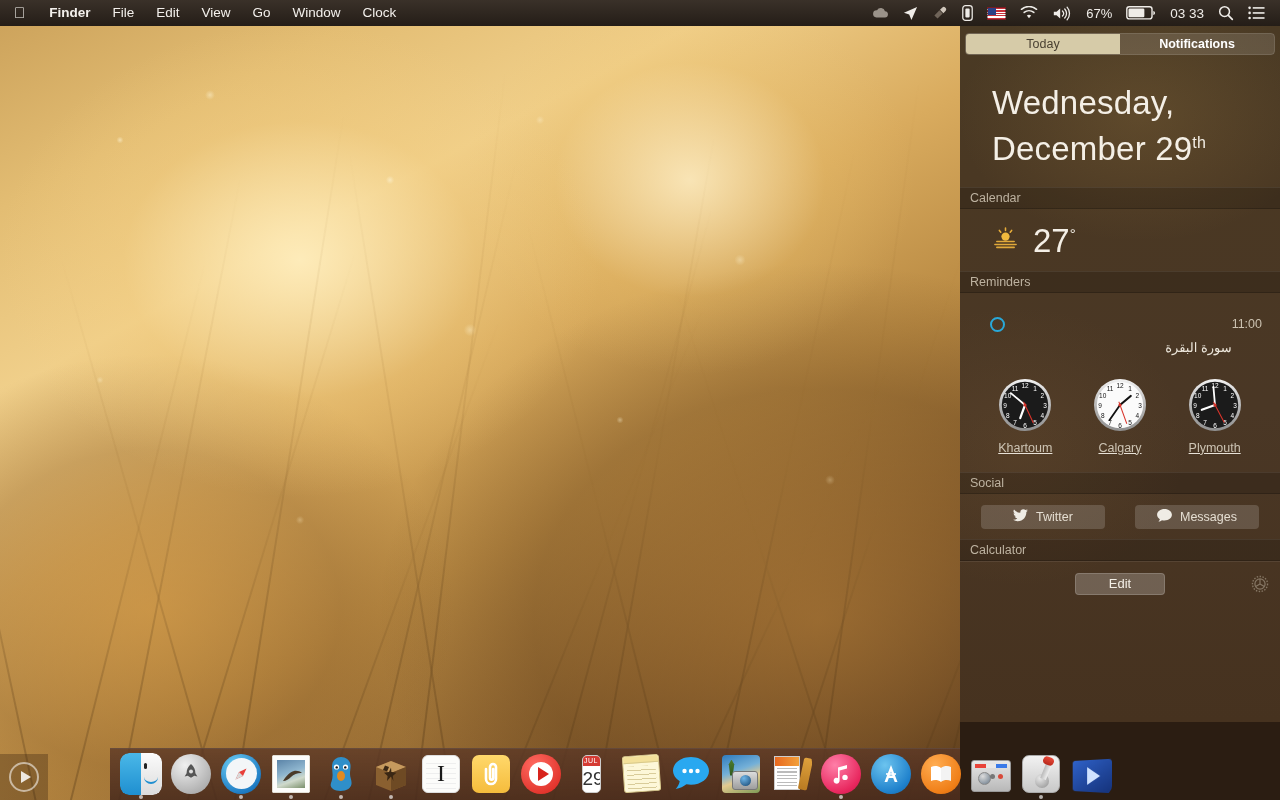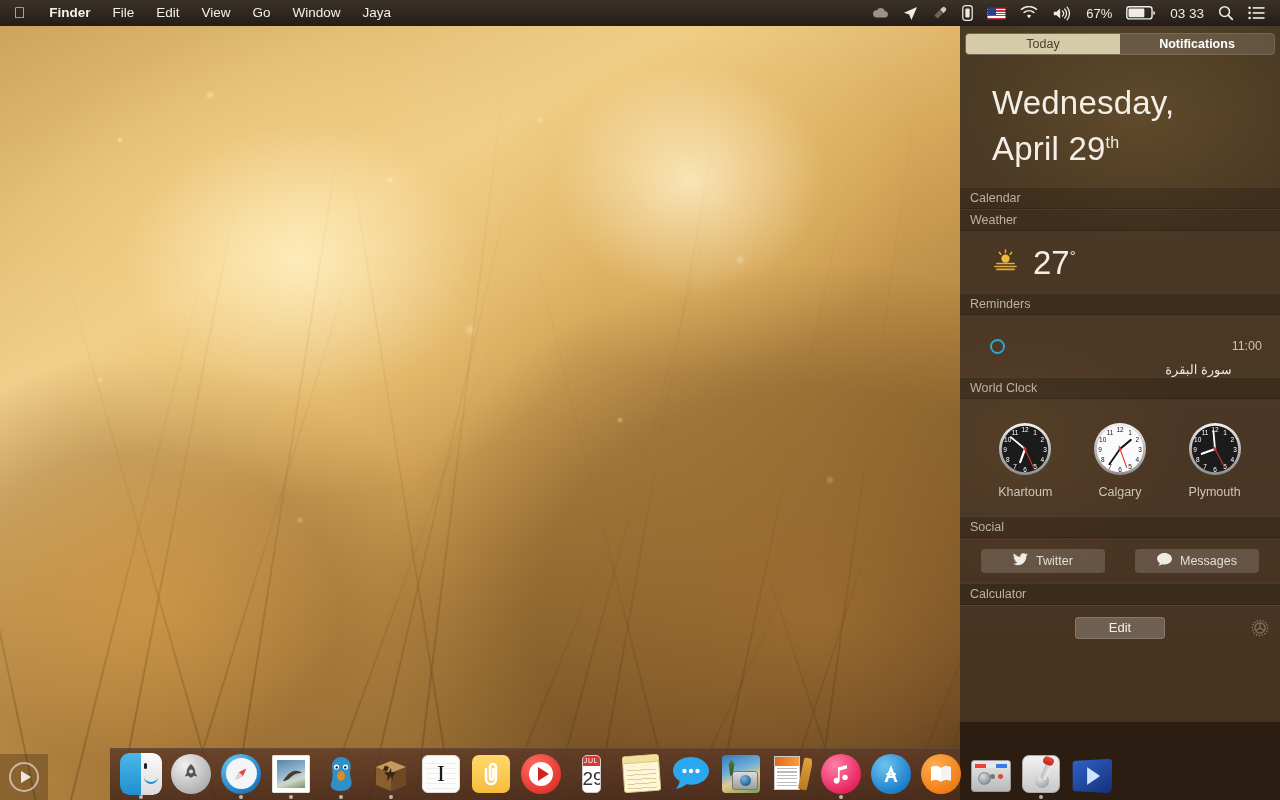--- a/index.html
+++ b/index.html
@@ -153,21 +153,21 @@
   
   .reminders { height:62px; display:flex; align-items:center; padding:0 18px 0 30px; }
   .rem-circle {
     width:15px; height:15px; border-radius:50%;
     border:2px solid #29a8d8; margin-right:14px; flex:0 0 auto;
   }
   .rem-title { font-size:13px; color:#ece6db; direction:rtl; flex:1;margin-top:47px; }
   .rem-time { font-size:12.5px; color:#cbc1b0; }
 
   
-  .clocks { height:117px; display:flex; align-items:center; justify-content:space-around; padding:4px 18px 0; }
+  .clocks { height:117px; display:flex; align-items:center; justify-content:space-around; padding:4px 18px 0;text-decoration:underline; }
   .clockwrap { text-align:center; width:86px; }
   .clocklabel { font-size:12.5px; color:#cdc4b4; margin-top:4px; }
 
   
   .social { height:45px; display:flex; align-items:center; justify-content:center; gap:30px; }
   .sbtn {
     width:124px; height:24px; border-radius:4px;
     background:rgba(255,255,255,0.16);
     display:flex; align-items:center; justify-content:center; gap:8px;
     font-size:12.5px; color:#e5ded2;
@@ -258,21 +258,21 @@
 
 <div id="menubar">
   <div class="left">
     <div class="mi apple"></div>
     <div class="mi bold">Finder</div>
     <div class="mi">File</div>
     <div class="mi">Edit</div>
     <div class="mi">View</div>
     <div class="mi">Go</div>
     <div class="mi">Window</div>
-    <div class="mi">Jaya</div>
+    <div class="mi">Clock</div>
   </div>
   <div class="right">
     <div class="ri">
       <svg width="17" height="12" viewBox="0 0 17 12">
           <path d="M4.4 10.5h8.3a3.1 3.1 0 0 0 .3-6.2A4.3 4.3 0 0 0 5 3.3 3.2 3.2 0 0 0 4.4 10.5z" fill="#9a9289"></path>
         </svg>
     </div>
     <div class="ri">
       <svg width="15" height="15" viewBox="0 0 16 16">
           <path d="M15 1 1 7.2l5.6 1.9L9 15z" fill="#efece8"></path>
@@ -338,26 +338,25 @@
 
   <div class="tabbar">
     <div class="tabs">
       <div class="tab sel">Today</div>
       <div class="tab unsel">Notifications</div>
     </div>
   </div>
 
   <div class="datehdr">
     <div class="l1">Wednesday,</div>
-    <div class="l2"><span>April 29</span><sup>th</sup></div>
+    <div class="l2"><span>December 29</span><sup>th</sup></div>
   </div>
 
   <div class="sechdr">Calendar</div>
 
-  <div class="sechdr">Weather</div>
   <div class="weather">
     <div class="wicon">
       <svg width="27" height="24" viewBox="0 0 28 25">
         <g stroke="#e8ae3a" stroke-width="1.6" stroke-linecap="round">
           <path d="M14 2.2v2.4M7.6 4.6l1.5 1.8M20.4 4.6l-1.5 1.8"></path>
         </g>
         <circle cx="14" cy="11" r="4.3" fill="#f0b93d"></circle>
         <g stroke="#e0a93a" stroke-width="1.7" stroke-linecap="round">
           <path d="M5 16.2h18M3 19.3h22M5 22.3h18"></path>
         </g>
@@ -369,21 +368,20 @@
     </div>
   </div>
 
   <div class="sechdr">Reminders</div>
   <div class="reminders">
     <div class="rem-circle"></div>
     <div class="rem-title">سورة البقرة</div>
     <div class="rem-time">11:00</div>
   </div>
 
-  <div class="sechdr">World Clock</div>
   <div class="clocks" id="clocks">
       <div class="clockwrap"><svg width="56" height="56" viewBox="0 0 56 56">
           <defs>
             <linearGradient id="bez0" x1="0" y1="0" x2="0" y2="1">
               <stop offset="0" stop-color="#f2f2f2"></stop>
               <stop offset="0.5" stop-color="#b9b9b9"></stop>
               <stop offset="1" stop-color="#8f8f8f"></stop>
             </linearGradient>
           </defs>
           <circle cx="28" cy="28" r="26" fill="url(#bez0)"></circle>

